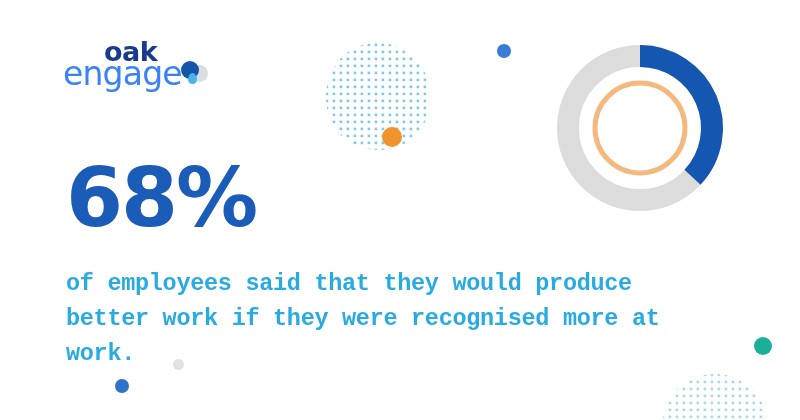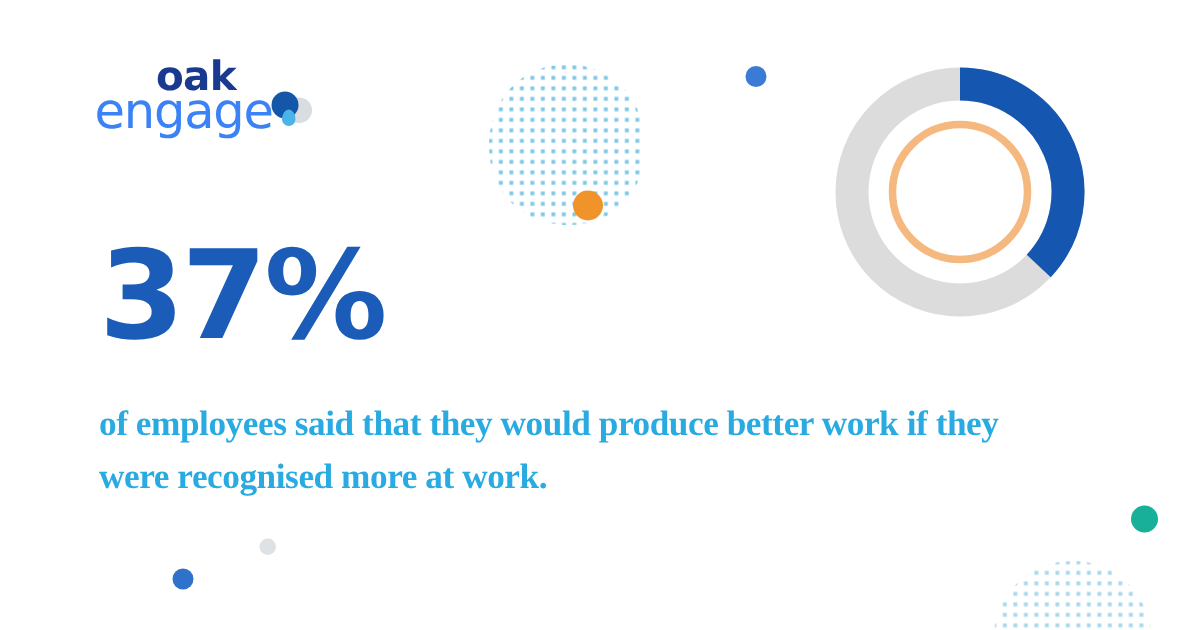--- a/index.html
+++ b/index.html
@@ -94,21 +94,21 @@
     letter-spacing: -2px;
     color: #1a5cb8;
     line-height: 92px;
     white-space: nowrap;
   }
   #stat-description {
     position: absolute;
     left: 66px;
     top: 266px;
     width: 640px;
-    font-family: Liberation Serif, serif;
+    font-family: Liberation Mono, monospace;
     font-size: 23.5px;
     font-weight: bold;
     letter-spacing: -0.3px;
     line-height: 35px;
     color: #29abe2;
   }
 
   
   #donut-chart {
     position: absolute;
@@ -228,16 +228,16 @@
     <svg viewBox="0 0 184 184" xmlns="http://www.w3.org/2000/svg">
 
       <circle cx="92" cy="92" r="72" fill="none" stroke="#dcdcdc" stroke-width="22"></circle>
 
       <path id="donut-value-arc" fill="none" stroke="#1557b0" stroke-width="22" d="M 92 20 A 72 72 0 0 1 144.48574117434163 141.2873916268656"></path>
 
       <circle cx="92" cy="92" r="45" fill="none" stroke="#f5b97f" stroke-width="5"></circle>
     </svg>
   </div>
 
-  <div id="stat-value">37%</div>
+  <div id="stat-value">68%</div>
   <div id="stat-description">of employees said that they would produce better work if they were recognised more at work.</div>
 
 </div>
 
 </body></html>

